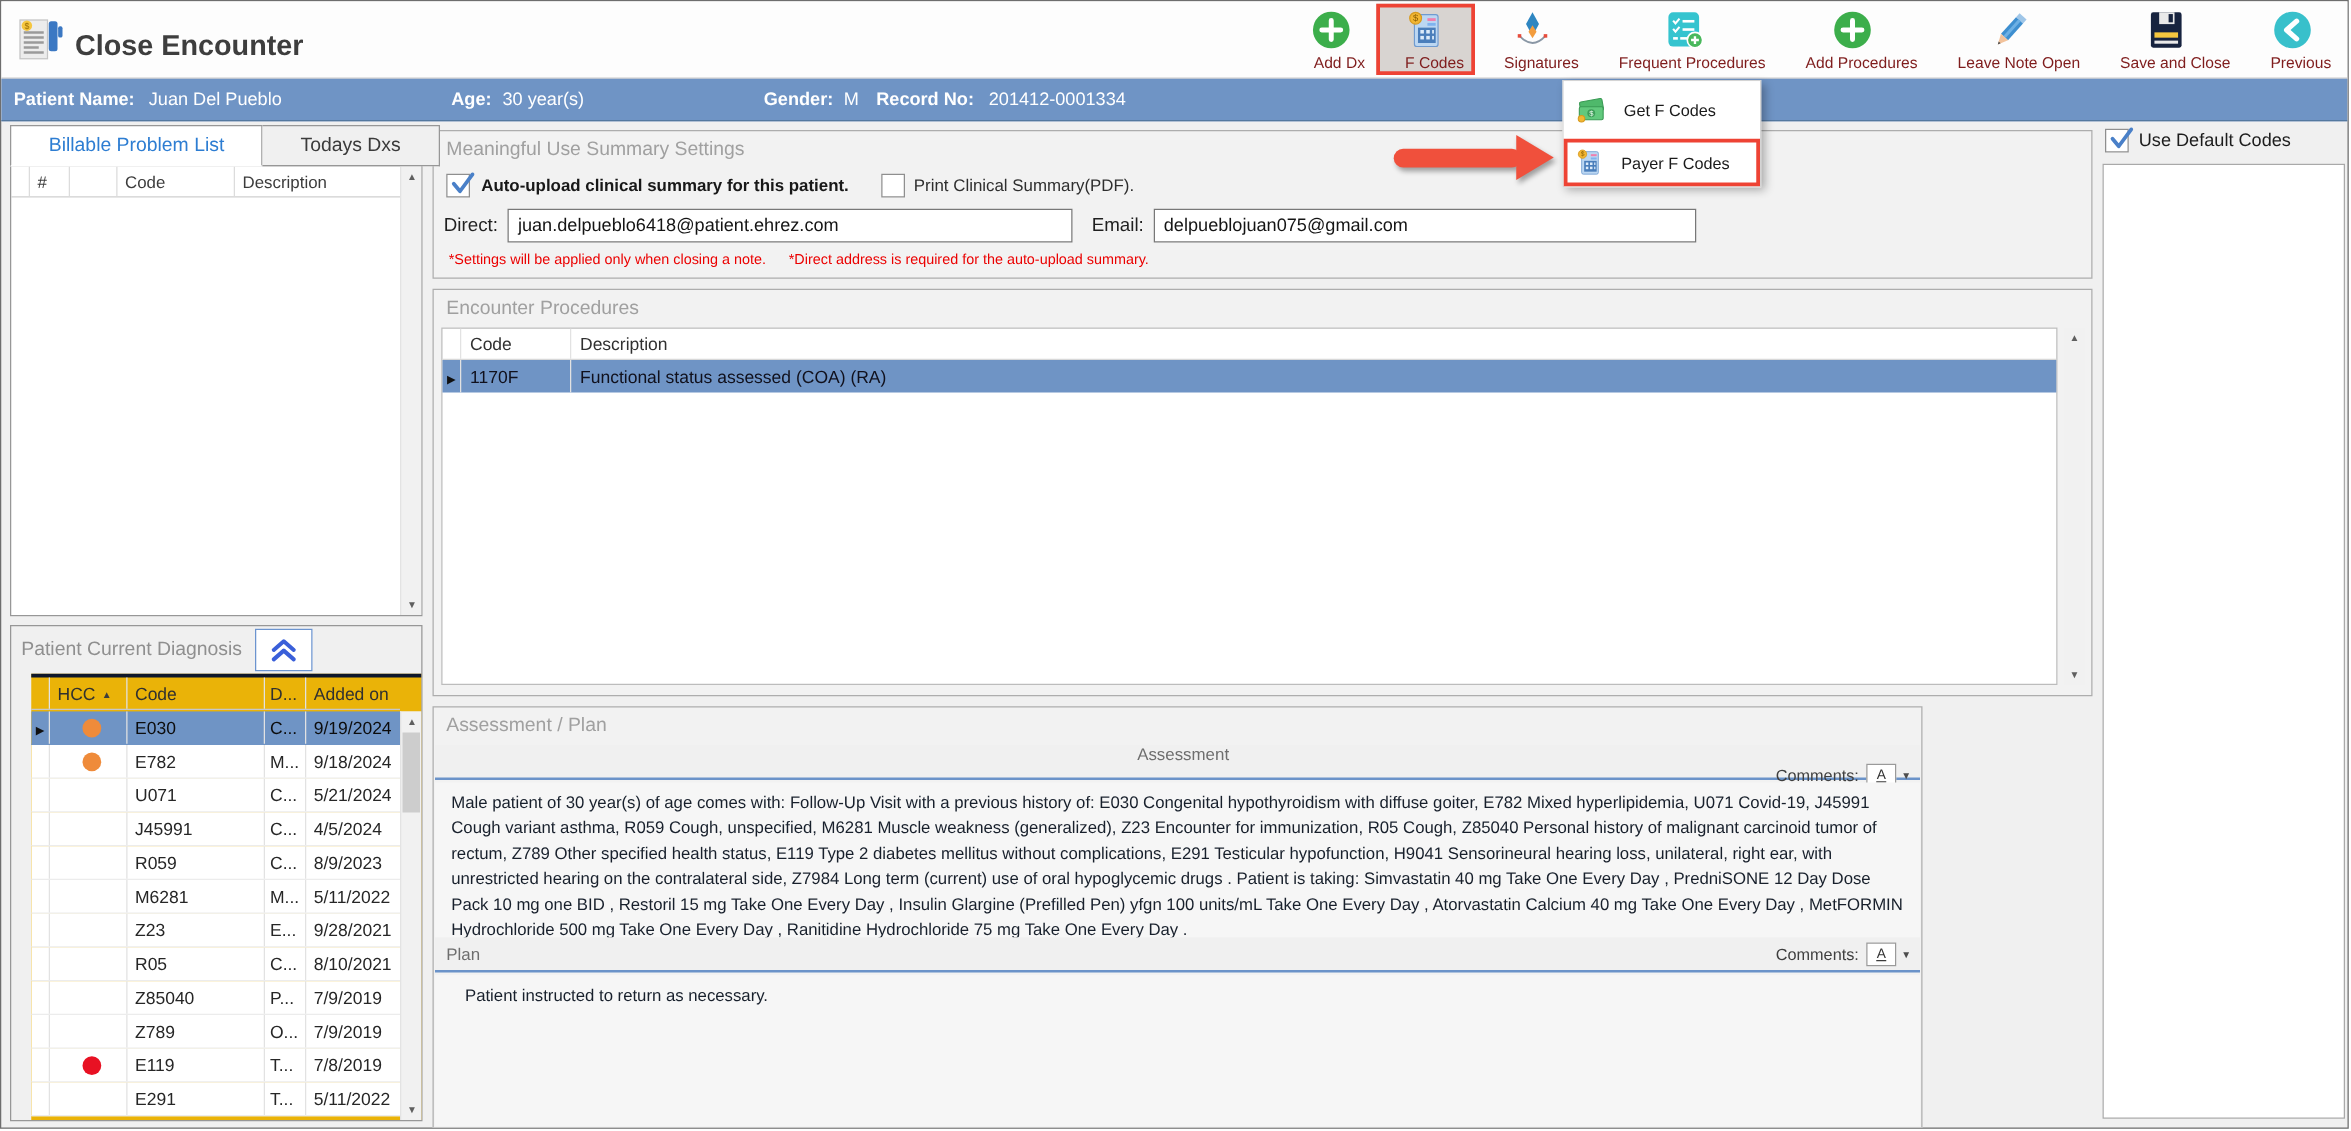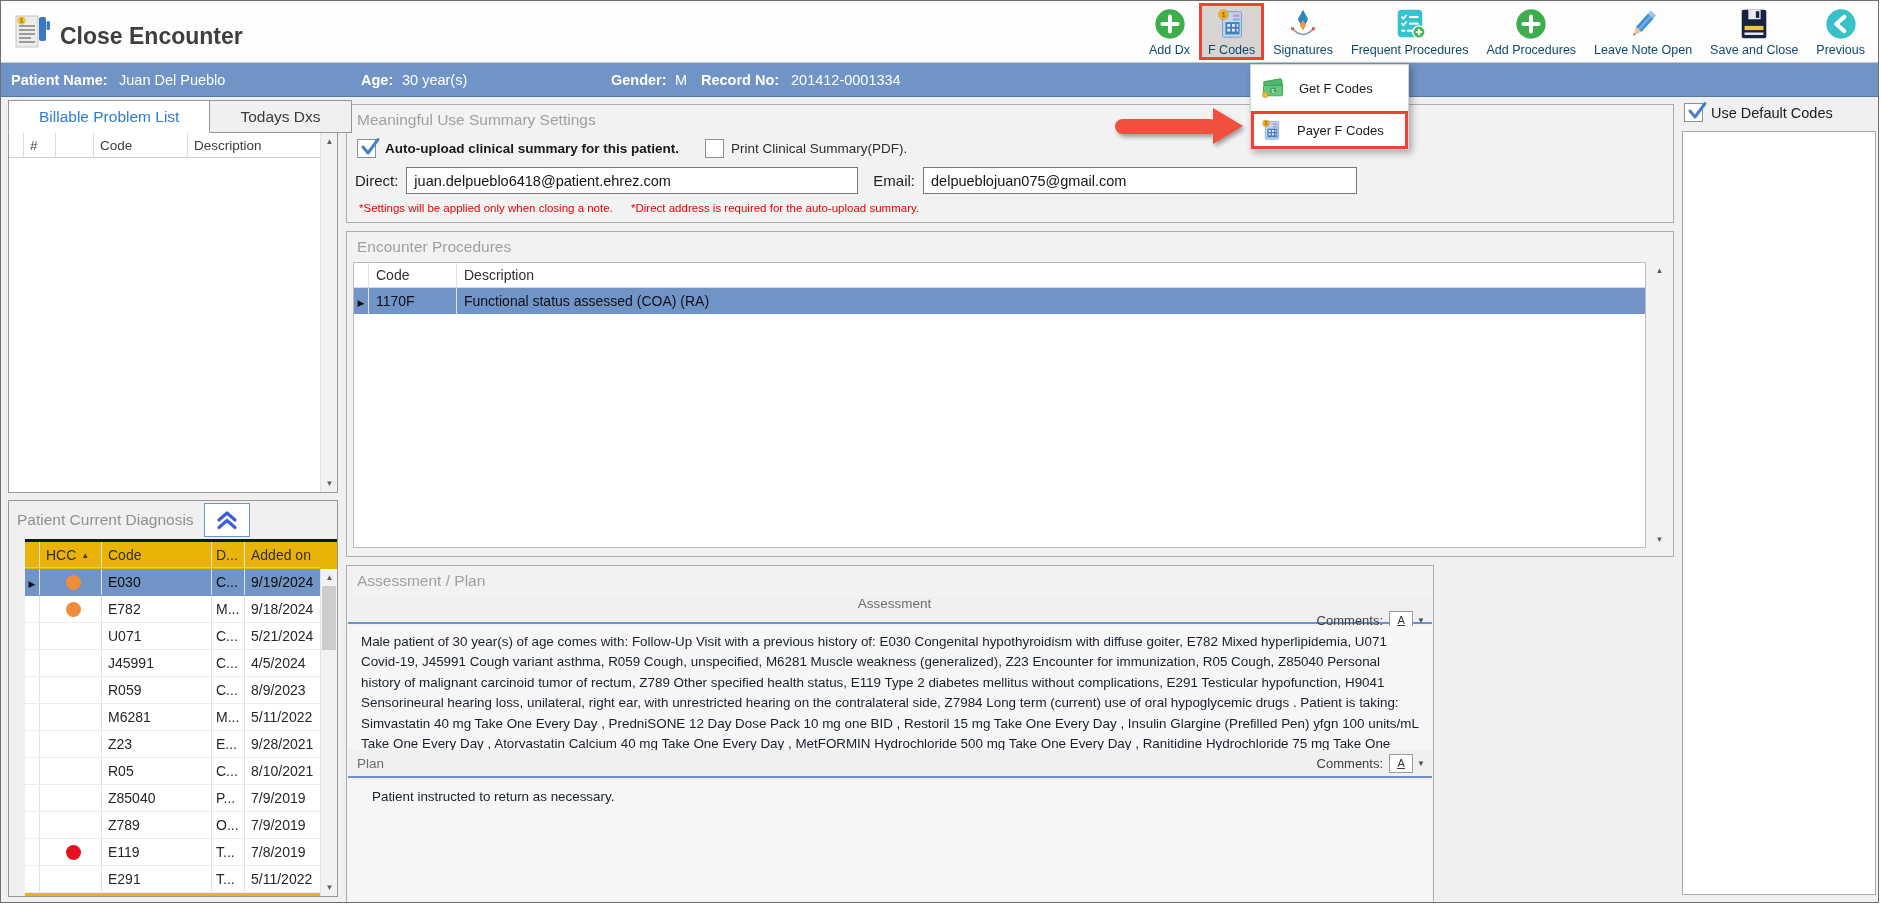--- a/index.html
+++ b/index.html
@@ -7,21 +7,21 @@
   body { width:1881px; height:905px; font-family:"Liberation Sans","DejaVu Sans",sans-serif; }
   .app { position:relative; width:1879px; height:903px; border:1px solid #6e6e6e; background:#f0f0f0; overflow:hidden; }
 
   
   .toolbar { position:absolute; left:0; top:0; right:0; height:62px; background:#fdfdfd; border-bottom:1px solid #c9c9c9; }
   .title-wrap { position:absolute; left:12px; top:11px; display:flex; align-items:flex-end; gap:9px; }
   .page-title { font-size:23px; font-weight:700; color:#3e3e3e; }
   .tb-buttons { position:absolute; right:4px; top:2px; display:flex; align-items:flex-start; }
   .tb-btn { display:flex; flex-direction:column; align-items:center; gap:2px; padding:4px 9px 2px; cursor:pointer; }
   .tb-btn svg { width:34px; height:34px; flex:none; }
-  .tb-label { font-size:12.5px; color:#0c4a6e; white-space:nowrap; }
+  .tb-label { font-size:12.5px; color:#7f1d1d; white-space:nowrap;margin-left:14px; }
   .tb-btn.fcodes { background:#d8d4d1; border:3px solid #ee4334; padding:1px 6px 0; }
 
   
   .patient-bar { position:absolute; left:0; right:0; top:62px; height:34px; background:#6f94c5; border-bottom:1px solid #54789f; color:#fff; font-size:14.5px; }
   .patient-bar span { position:absolute; top:50%; transform:translateY(-50%); white-space:nowrap; }
   .pb-b { font-weight:700; }
   .pb-name-l { left:10px; } .pb-name-v { left:118px; }
   .pb-age-l { left:360px; } .pb-age-v { left:401px; }
   .pb-gen-l { left:610px; } .pb-gen-v { left:674px; }
   .pb-rec-l { left:700px; } .pb-rec-v { left:790px; }
@@ -87,21 +87,21 @@
   .ep-table { position:absolute; left:6px; top:30px; right:27px; bottom:8px; background:#fff; border:1px solid #bcbcbc; }
   .ep-head { display:flex; height:25px; align-items:center; font-size:14px; color:#303030; border-bottom:1px solid #d8d8d8; }
   .ep-head > div, .ep-row > div { padding-left:7px; border-right:1px solid #e2e2e2; height:100%; display:flex; align-items:center; }
   .ec-m { width:15px; padding-left:0 !important; justify-content:center; }
   .ec-code { width:88px; }
   .ec-desc { flex:1; border-right:none !important; }
   .ep-row { display:flex; height:26px; font-size:14px; color:#10101c; cursor:pointer; }
   .ep-row.selected { background:#6f94c5; }
   .ep-scroll { position:absolute; top:30px; right:5px; bottom:8px; width:17px; background:#f1f1f1; }
 
-  .ap { left:345px; top:564px; width:1088px; height:338px; }
+  .ap { left:345px; top:564px; width:1192px; height:338px; }
   .ap-subhead { position:absolute; left:1px; right:1px; height:28px; display:flex; align-items:center; background:#f0f0f0; border-bottom:2px solid #6b93c9; }
   .ap-sub-label { font-size:13.5px; color:#6e6e6e; margin-left:9px; }
   .cmt-wrap { margin-left:auto; display:flex; align-items:center; margin-right:7px; }
   .cmt-label { font-size:13px; color:#3f3f3f; }
   .cmt-btn { display:flex; align-items:center; margin-left:6px; cursor:pointer; }
   .cmt-box { width:24px; height:19px; border:1px solid #9a9a9a; background:#fff; display:flex; align-items:center; justify-content:center; font-size:11px; color:#333; }
   .cmt-box i { font-style:normal; border-bottom:1.5px solid #3c3c3c; line-height:10px; }
   .cmt-caret { margin-left:4px; font-size:8px; color:#4d4d4d; }
   .cmt-caret::before { content:"▼"; }
   .assess-head { top:30px;flex-direction:column; }

